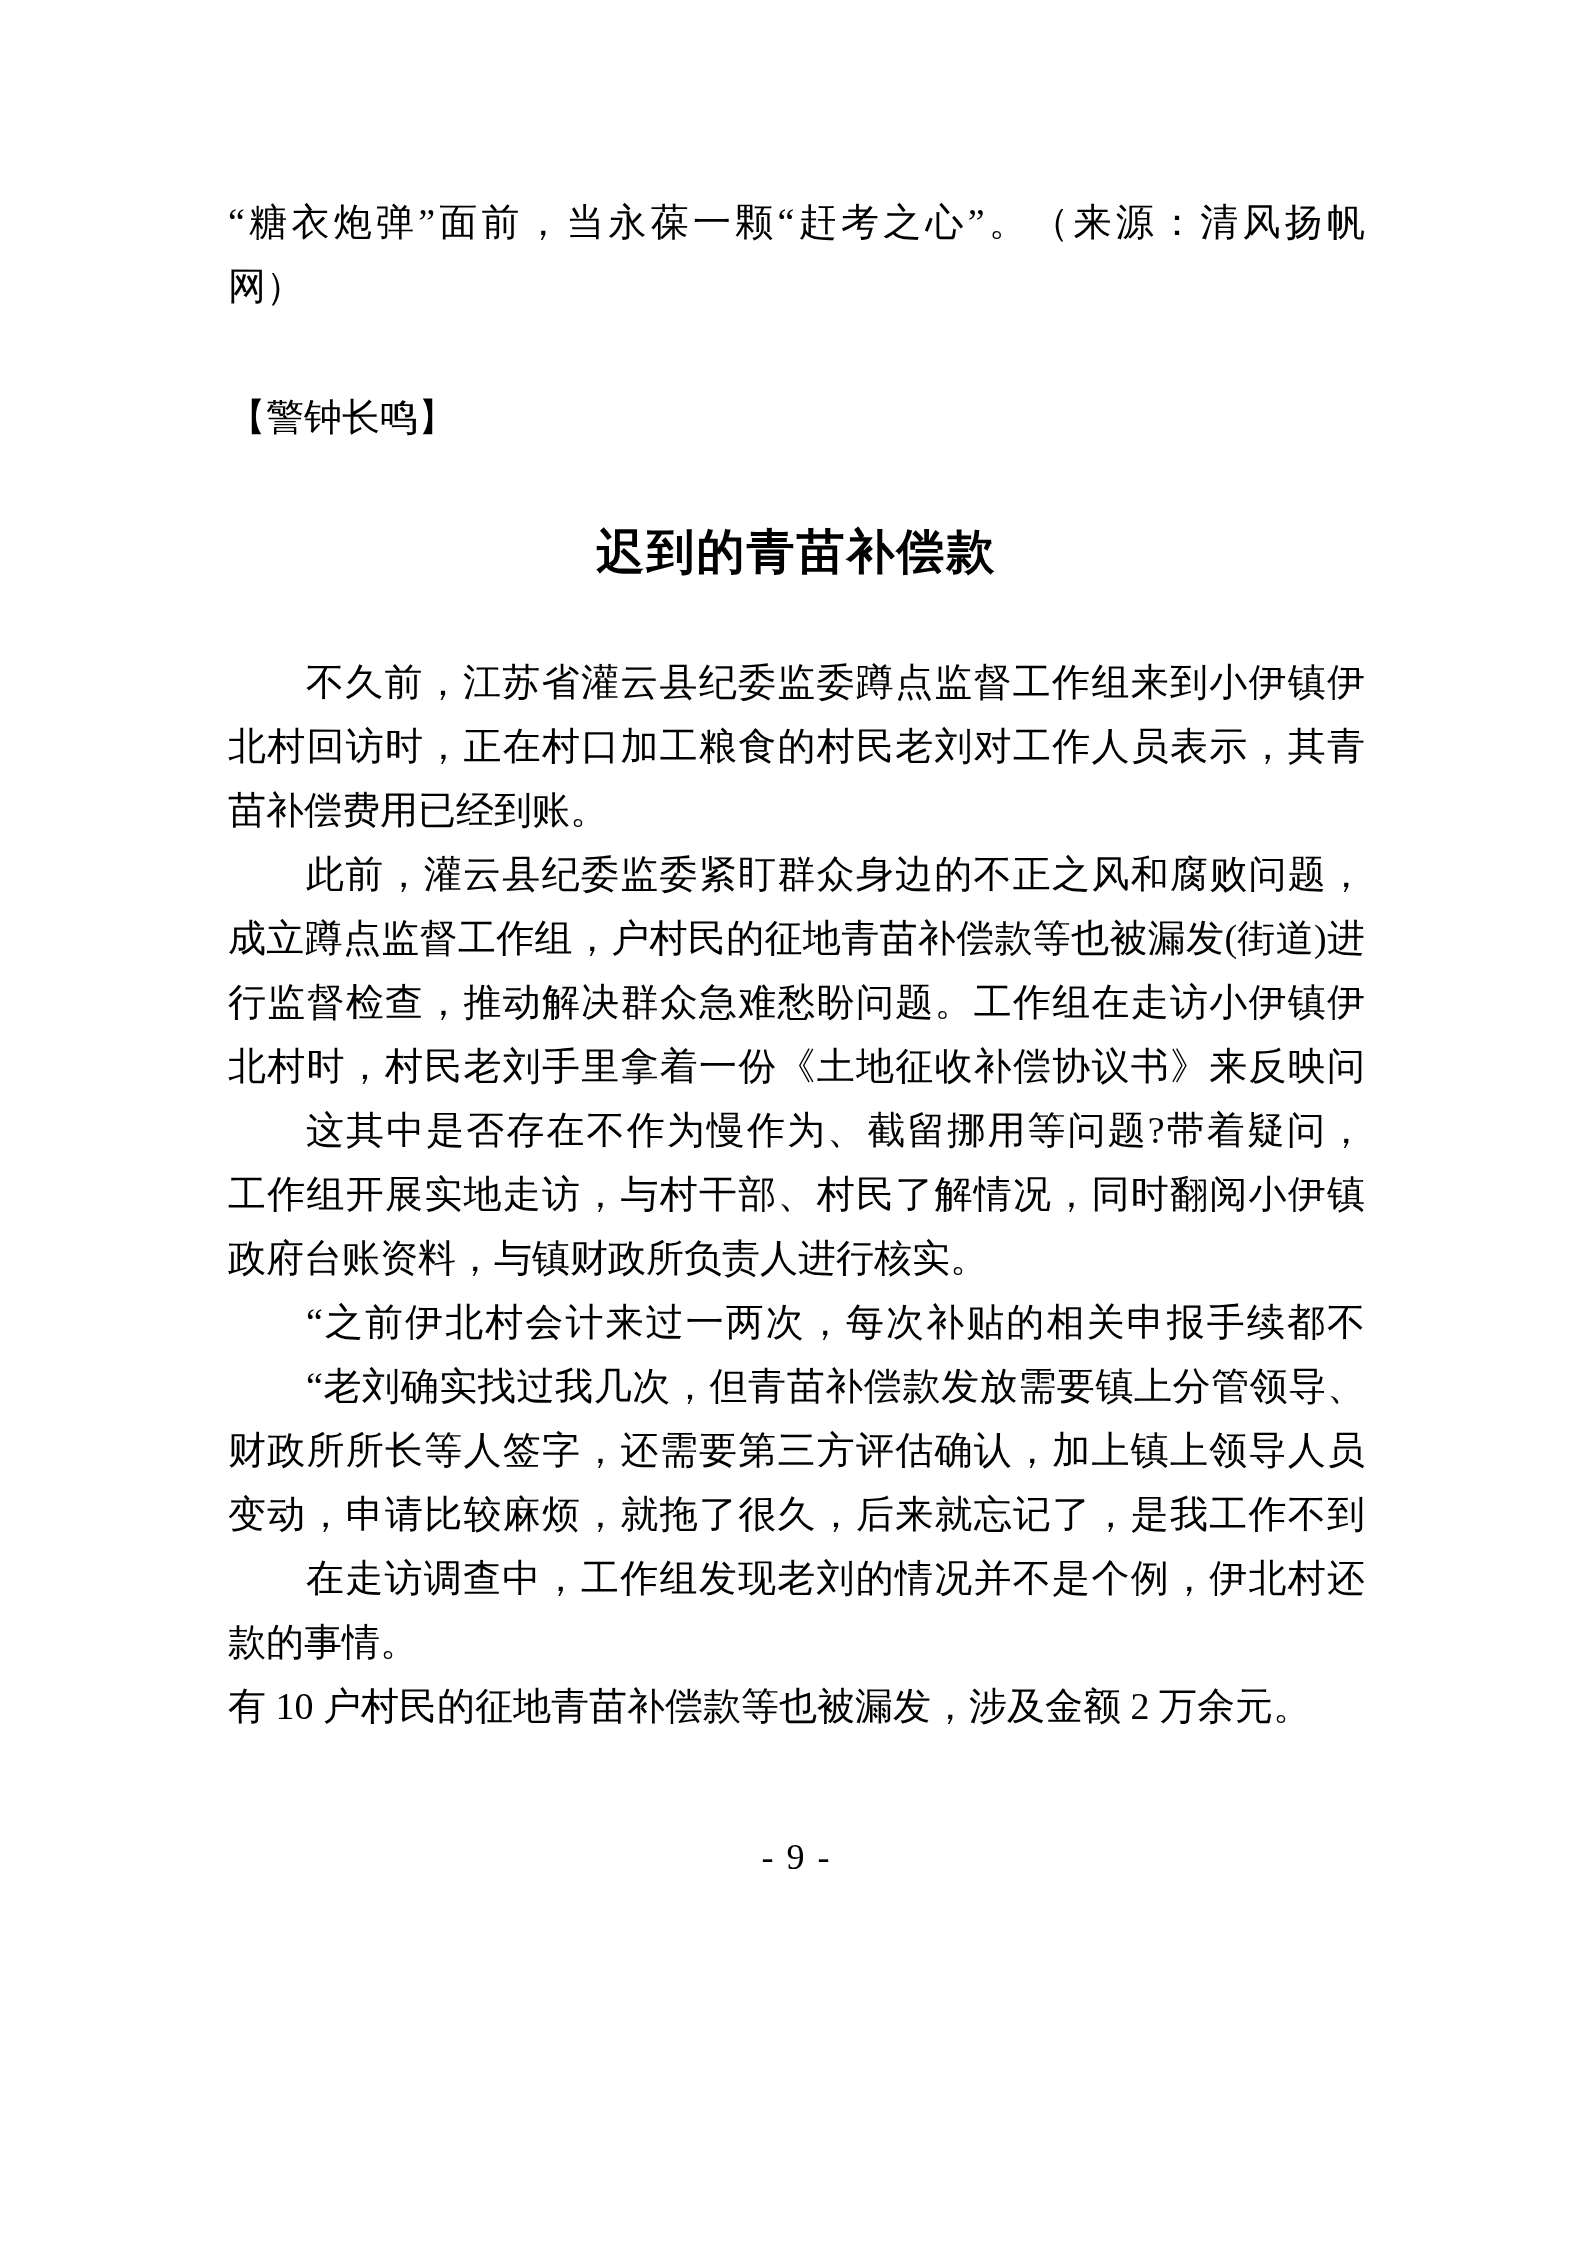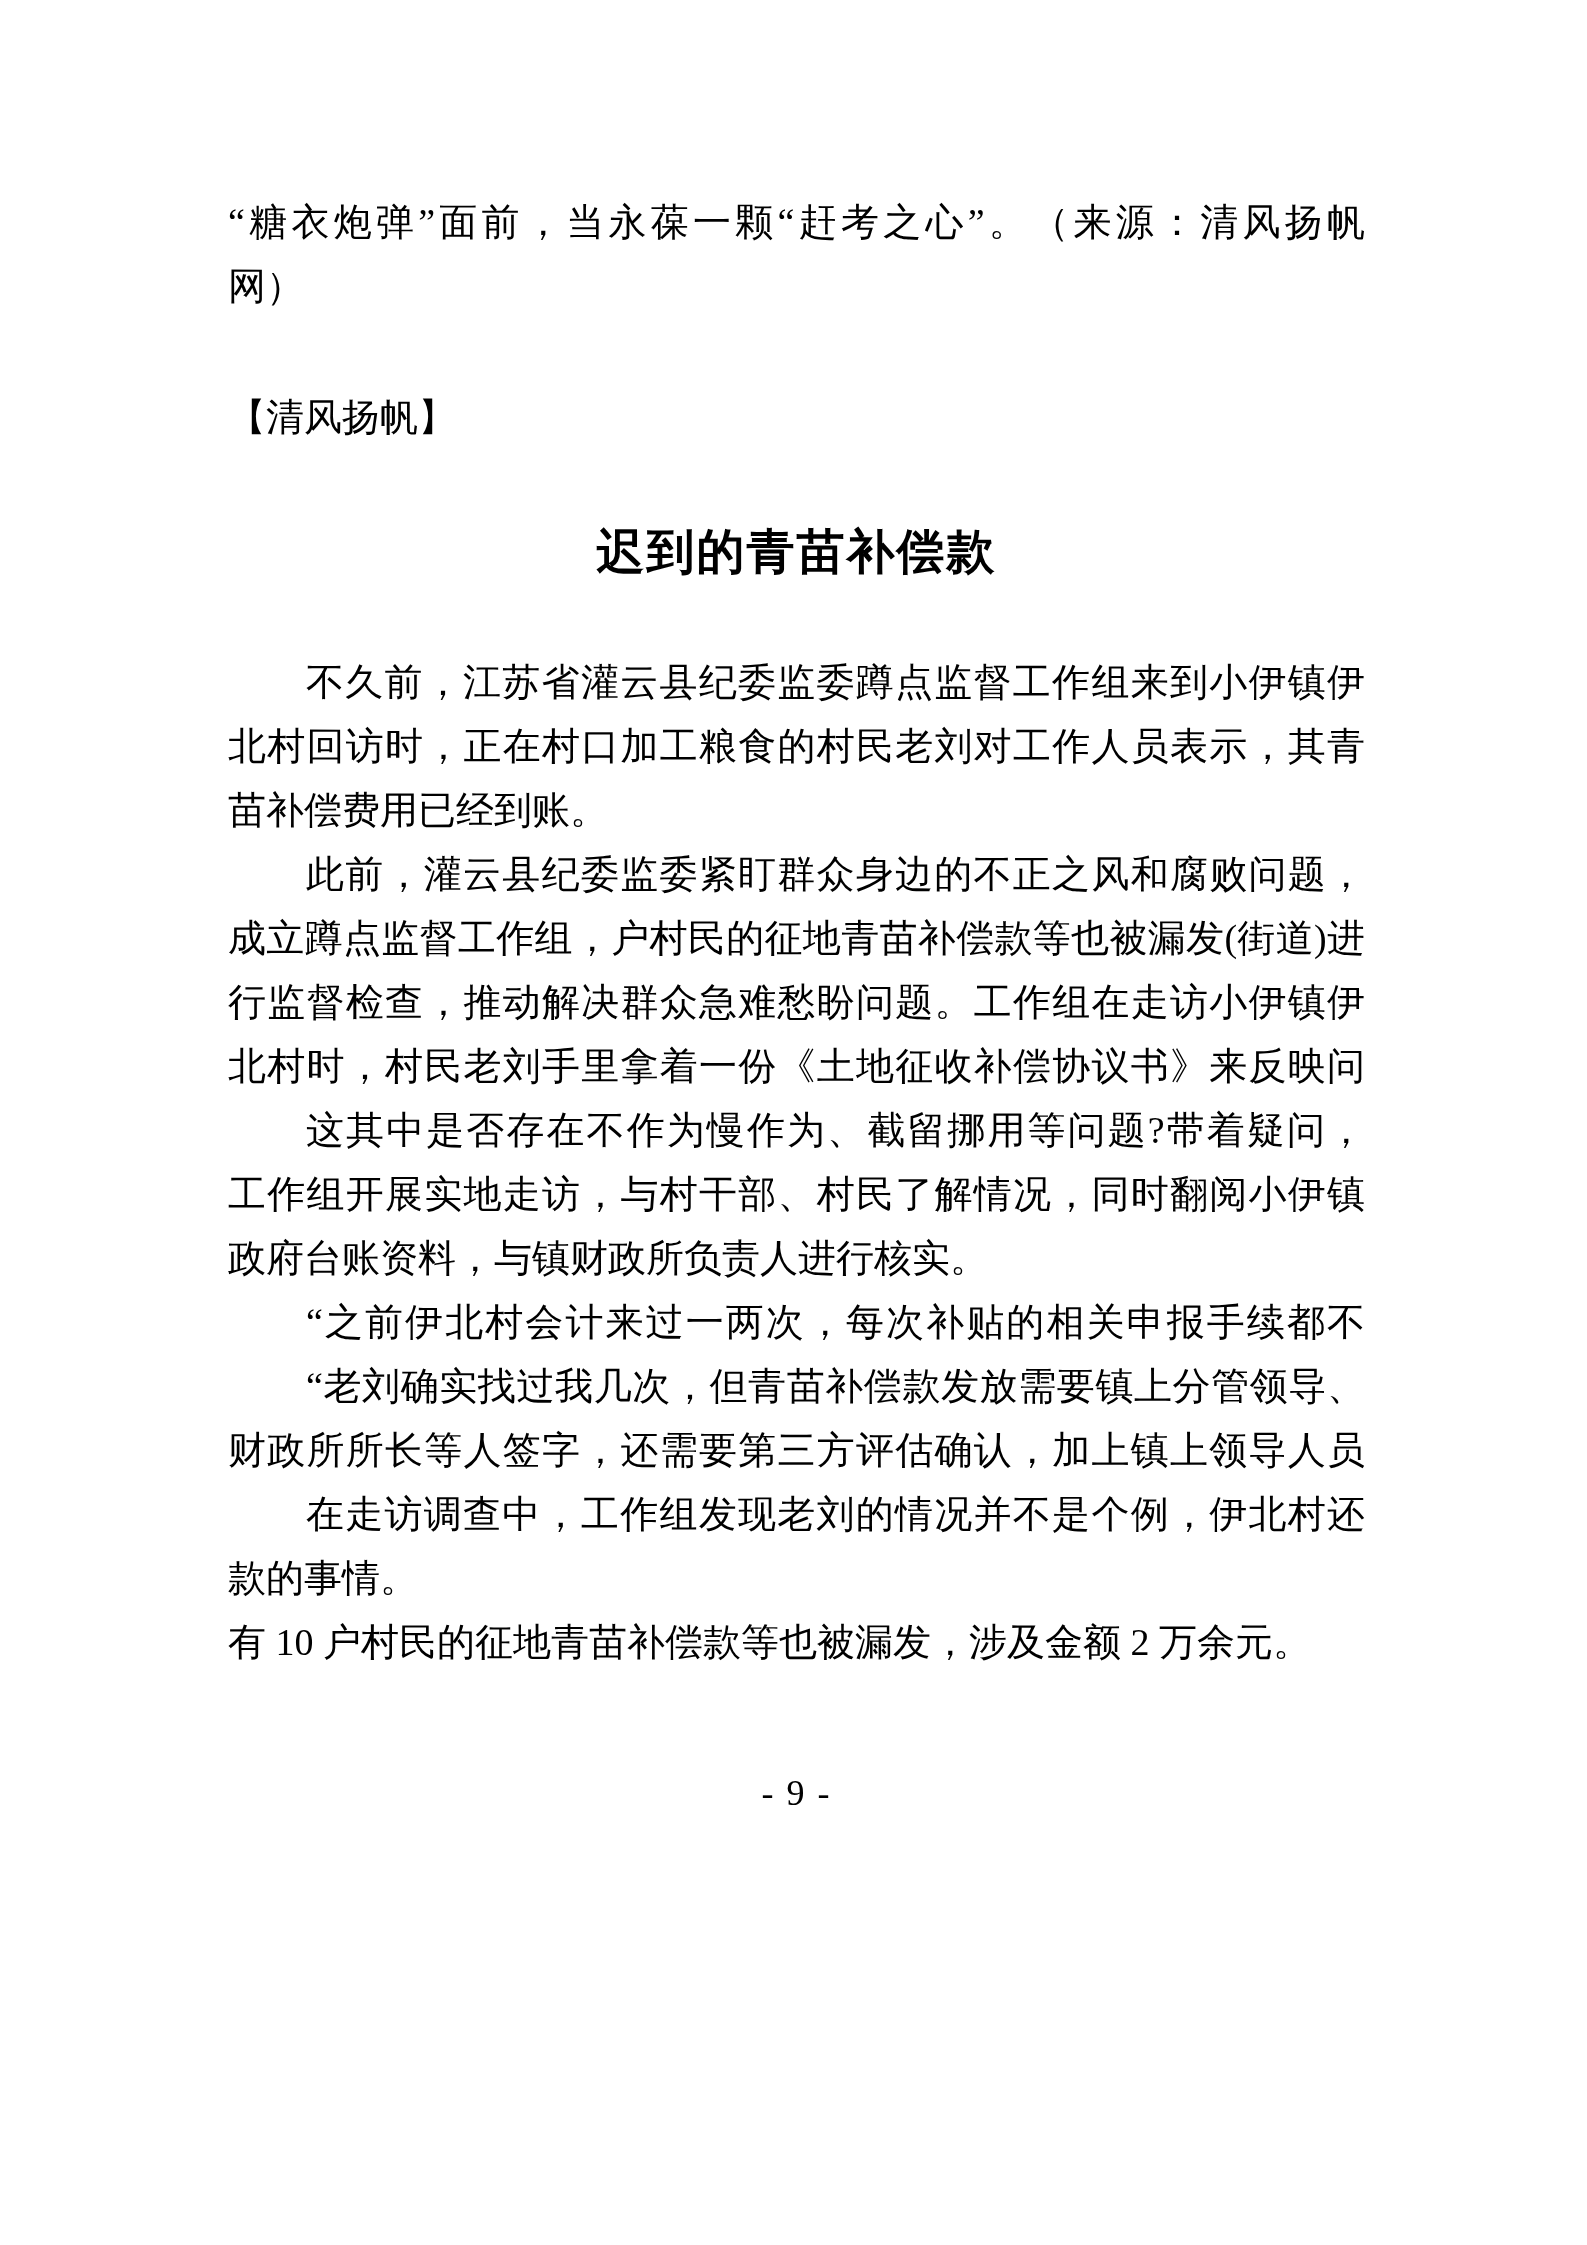--- a/index.html
+++ b/index.html
@@ -62,38 +62,39 @@
   }
 </style>
 </head>
 <body>
 
 <div class="page">
 
   <div class="line">“糖衣炮弹”面前，当永葆一颗“赶考之心”。（来源：清风扬帆</div>
   <div class="line last">网）</div>
 
-  <div class="line section-header last">【清风扬帆】</div>
+  <div class="line section-header last">【警钟长鸣】</div>
 
   <h1 class="article-title">迟到的青苗补偿款</h1>
 
   <div class="article-body">
     <div class="line indent">不久前，江苏省灌云县纪委监委蹲点监督工作组来到小伊镇伊</div>
     <div class="line">北村回访时，正在村口加工粮食的村民老刘对工作人员表示，其青</div>
     <div class="line last">苗补偿费用已经到账。</div>
     <div class="line indent">此前，灌云县纪委监委紧盯群众身边的不正之风和腐败问题，</div>
     <div class="line">成立蹲点监督工作组，户村民的征地青苗补偿款等也被漏发(街道)进</div>
     <div class="line">行监督检查，推动解决群众急难愁盼问题。工作组在走访小伊镇伊</div>
     <div class="line">北村时，村民老刘手里拿着一份《土地征收补偿协议书》来反映问</div>
     <div class="line indent">这其中是否存在不作为慢作为、截留挪用等问题?带着疑问，</div>
     <div class="line">工作组开展实地走访，与村干部、村民了解情况，同时翻阅小伊镇</div>
     <div class="line last">政府台账资料，与镇财政所负责人进行核实。</div>
     <div class="line indent">“之前伊北村会计来过一两次，每次补贴的相关申报手续都不</div>
     <div class="line indent">“老刘确实找过我几次，但青苗补偿款发放需要镇上分管领导、</div>
     <div class="line">财政所所长等人签字，还需要第三方评估确认，加上镇上领导人员</div>
+    <div class="line">变动，申请比较麻烦，就拖了很久，后来就忘记了，是我工作不到</div>
     <div class="line indent">在走访调查中，工作组发现老刘的情况并不是个例，伊北村还</div>
     <div class="line last">款的事情。</div>
     <div class="line last">有 10 户村民的征地青苗补偿款等也被漏发，涉及金额 2 万余元。</div>
   </div>
 
   <div class="page-footer">- 9 -</div>
 
 </div>
 
 </body></html>

